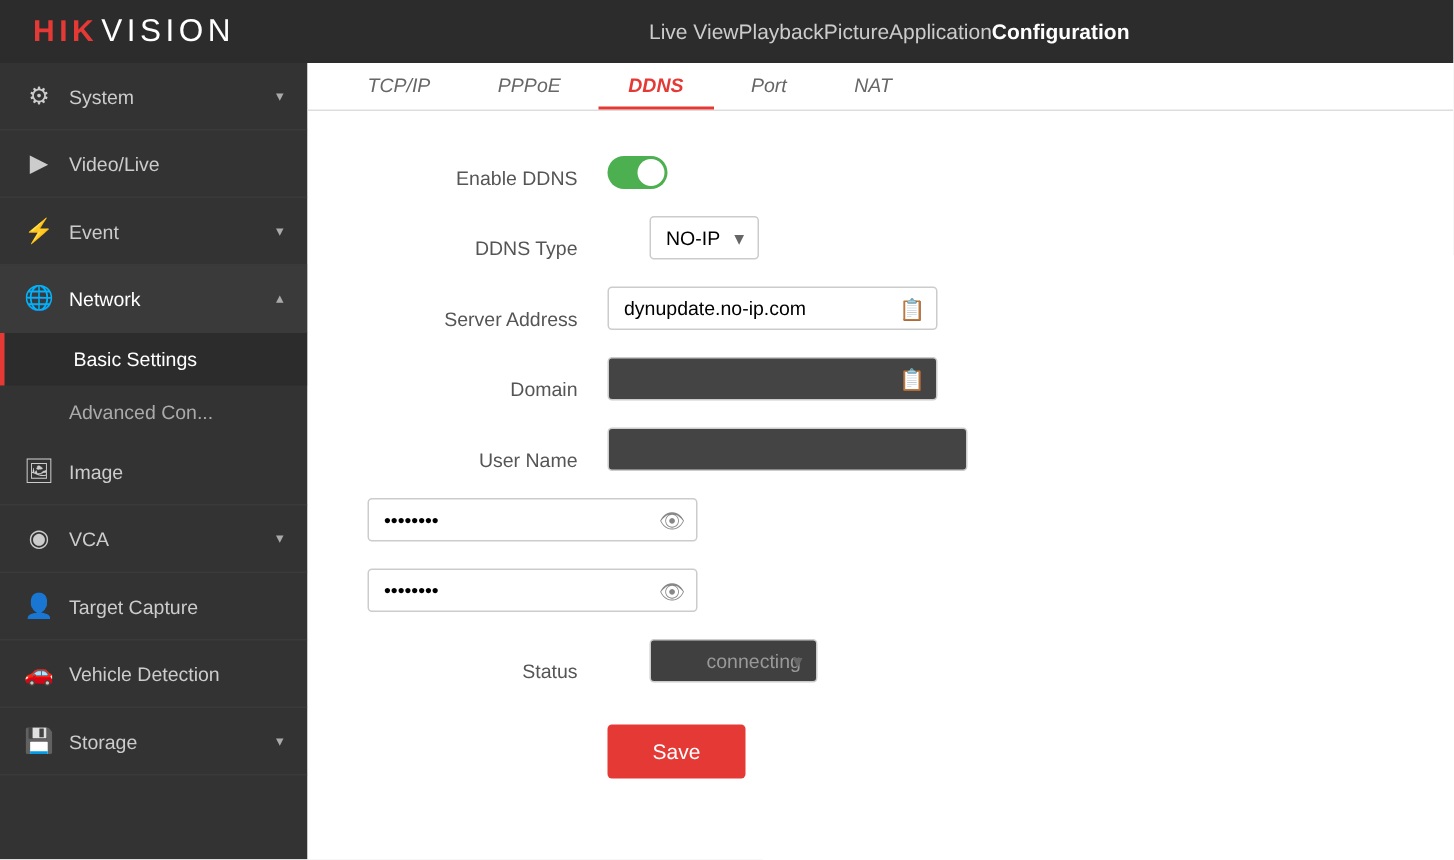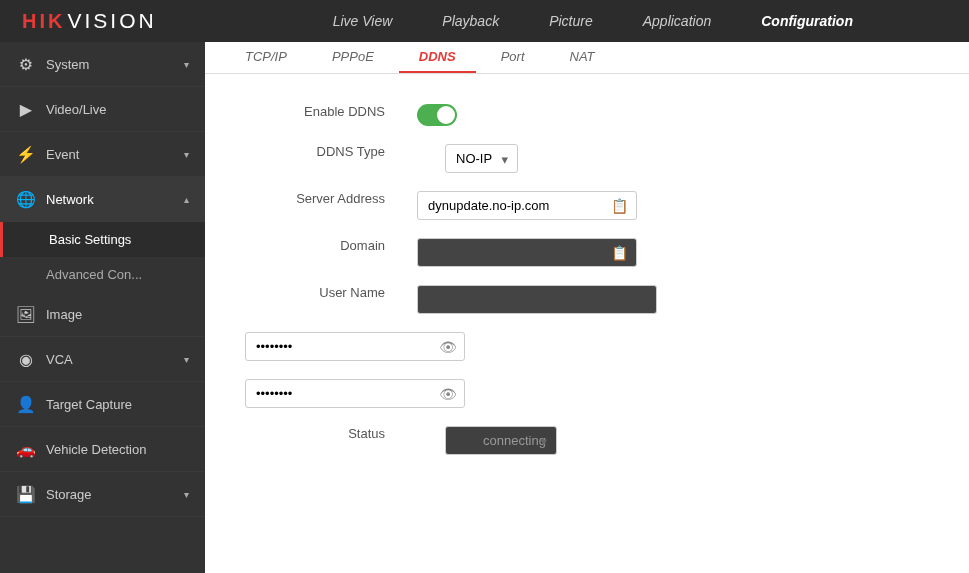--- a/index.html
+++ b/index.html
@@ -20,24 +20,22 @@
       font-size: 18px;
       letter-spacing: 2px;
       margin-right: 80px;
       display: flex;
       align-items: center;
     }
     .logo span { color: white; font-size: 10px; margin-left: 2px; }
     .top-nav-links {
       display: flex;
       align-items: center;
-      gap: 50px;
       flex: 1;
       justify-content: center;
-      font-style: italic;
     }
     .top-nav-links a {
       color: #ccc;
       text-decoration: none;
       font-size: 14px;
     }
     .top-nav-links a.active {
       color: white;
       font-weight: bold;
     }
@@ -126,23 +124,22 @@
     }
 
     
     .form-content {
       padding: 30px 40px;
       flex: 1;
       overflow-y: auto;
     }
     .form-row {
       display: flex;
-      align-items: flex-start;
+      align-items: flex-end;
       margin-bottom: 18px;
-      gap: 12px;
     }
     .form-label {
       width: 160px;
       text-align: right;
       padding-right: 20px;
       color: #555;
       font-size: 13px;
       flex-shrink: 0;
     }
     .form-control {
@@ -409,16 +406,19 @@
 
       <div class="form-row">
         <div class="form-label">Status</div>
         <div class="select-wrapper">
           <select class="form-select status-select">
             <option>connecting</option>
           </select>
         </div>
       </div>
 
+      <div class="form-row">
+        <button class="save-btn">Save</button>
+      </div>
 
     </div>
   </div>
 </div>
 
 </body></html>

